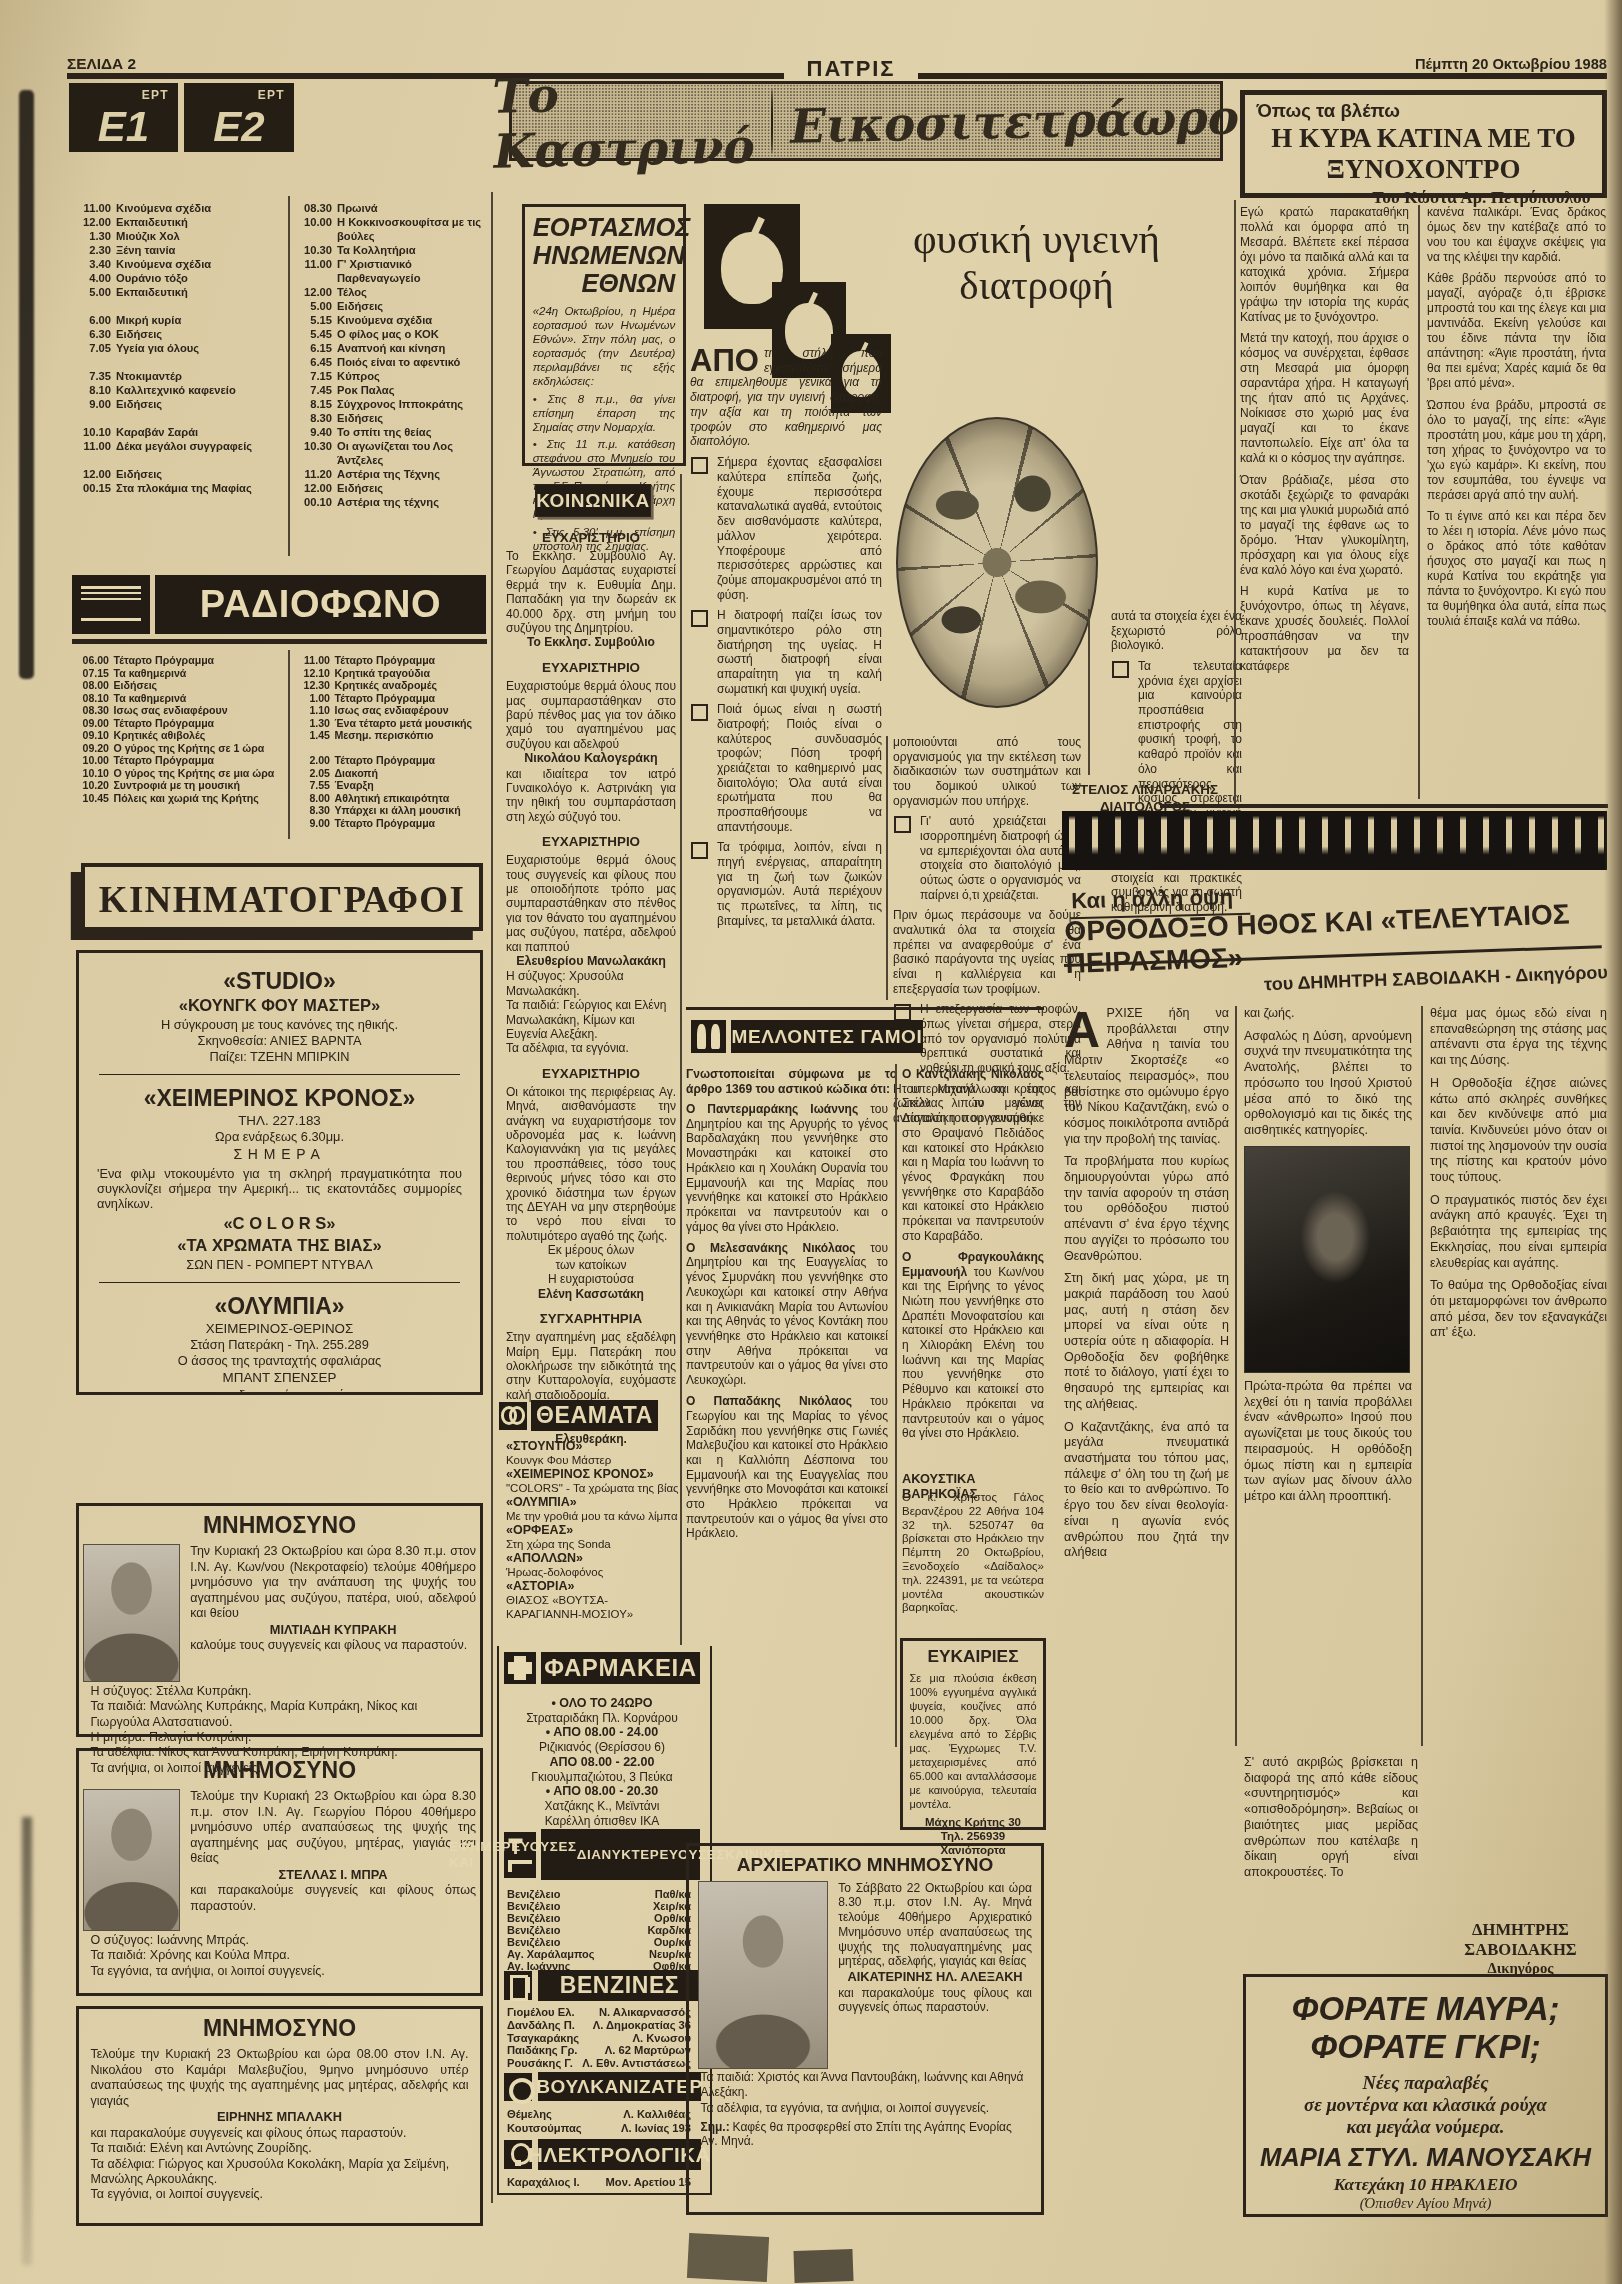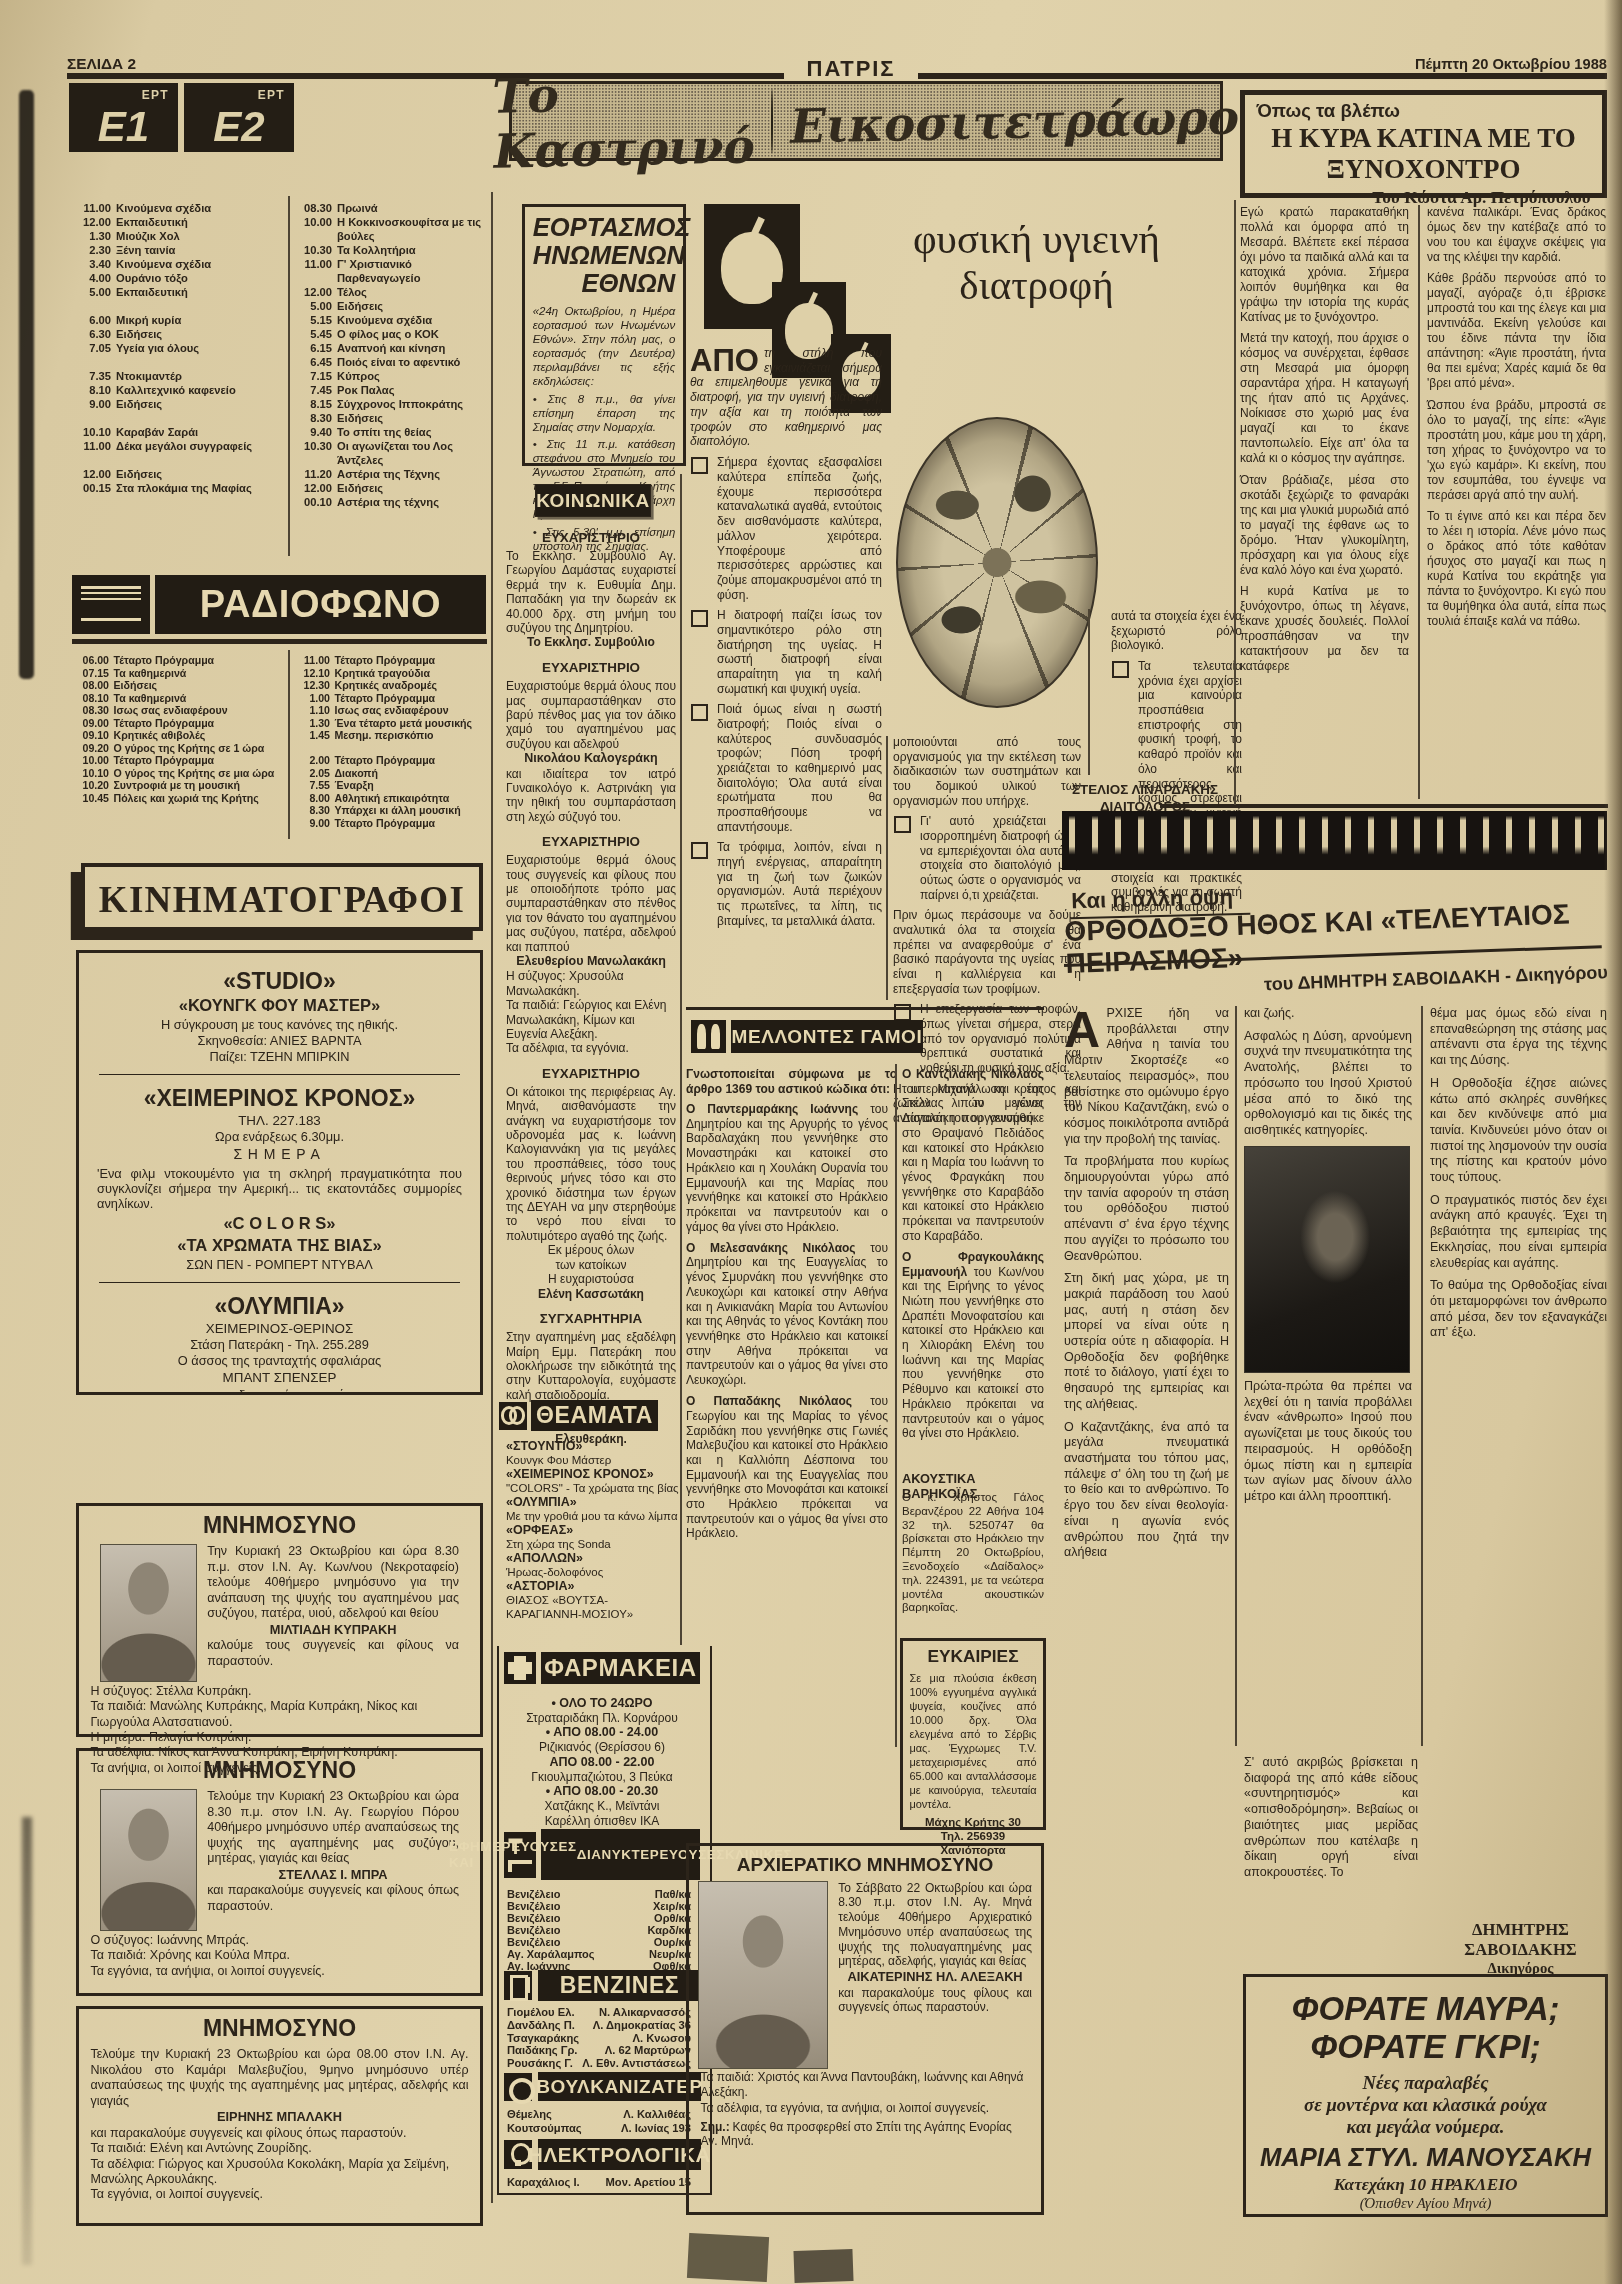--- a/index.html
+++ b/index.html
@@ -39,21 +39,21 @@
   [cls="ph-l"]{font-size:12px;text-align:center;line-height:14.7px;}
   [cls="chk"]{font-size:12px;line-height:14.7px;text-align:justify;position:relative;padding-left:27px;margin-bottom:5.8px;}
   [cls="chk"]::before{content:"";position:absolute;left:1.3px;top:1.9px;width:12.8px;height:12.8px;border:2.6px solid #2c241a;}
   [cls="pp"]{font-size:12px;line-height:14.7px;text-align:justify;margin-bottom:5.8px;}
   .srow{display:flex;justify-content:space-between;font-weight:bold;}
   .clin .srow{font-size:11px;line-height:12px;}
   .fuel .srow{font-size:11.2px;line-height:12.8px;}
   .sm .srow{font-size:11.2px;line-height:14px;}
   
   .ob-title{font-size:23px;font-weight:bold;text-align:center;margin:6.4px 0 5.1px;}
-  .ob-flex{display:flex;gap:10.2px;padding:0 21px;}
+  .ob-flex{display:flex;gap:10.2px;padding:0 4px;}
   .ob-body{font-size:12.5px;line-height:15.4px;text-align:justify;flex:1;}
   .ob-name{display:block;font-weight:bold;text-align:center;font-size:12.8px;line-height:16.6px;}
   .ol{font-size:12.5px;line-height:15.4px;}
   .ob-rest{padding:1.3px 11.5px 0;}
   .photo{background:
     radial-gradient(45px 58px at 50% 32%, #8e8575 0 44%, rgba(0,0,0,0) 46%),
     radial-gradient(77px 51px at 50% 88%, #655c4e 0 60%, rgba(0,0,0,0) 62%),
     linear-gradient(175deg,#c7bfb0,#a99f8e 70%,#968c7a);
     border:1.3px solid #55503f;}
   .photo-dark{background:

